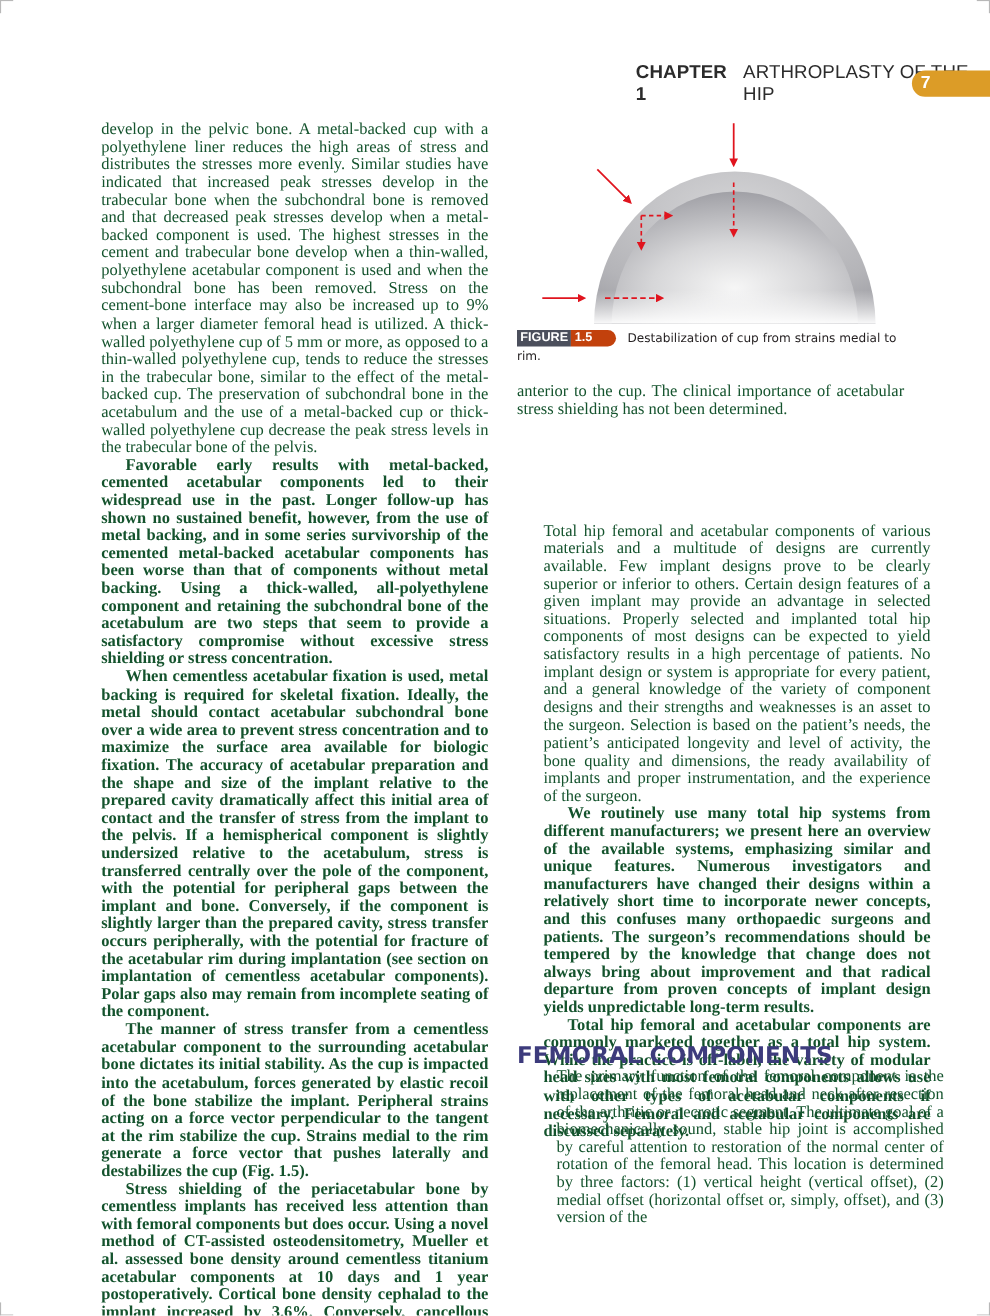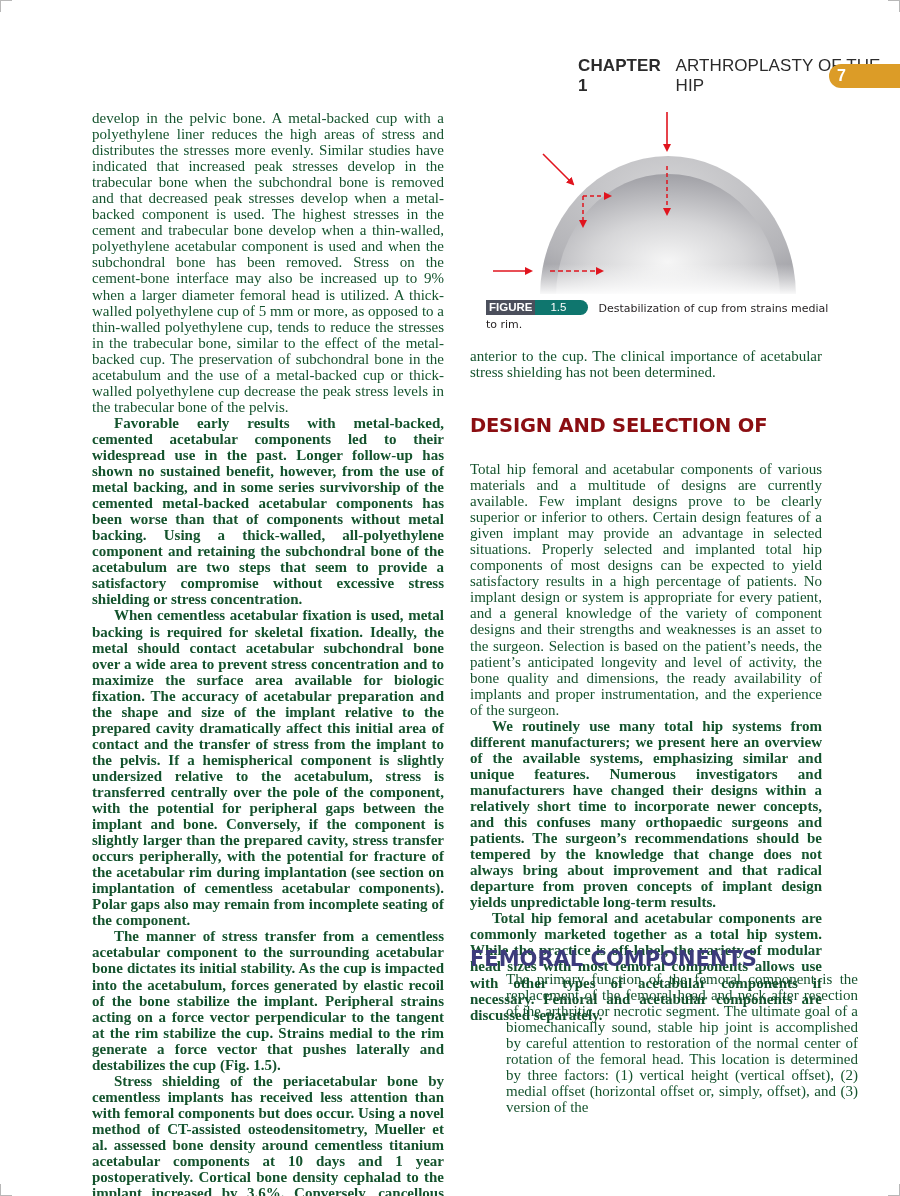--- a/index.html
+++ b/index.html
@@ -22,31 +22,31 @@
   .col {
     position: absolute; font-family: "Liberation Serif", serif; font-size: 15px;
     line-height: 16.05px; color: #14532d; text-align: justify;
   }
   .col p { margin: 0; hyphens: manual; }
   .col p.indent { text-indent: 22px; font-weight: bold; }
   .col-left { left: 92px; top: 110px; width: 352px; }
   .col-right { left: 470px; width: 352px; }
   .figure { position: absolute; left: 470px; top: 104px; width: 356px; height: 190px; }
   .caption {
-    position: absolute; left: 486px; top: 300px; width: 356px;
+    position: absolute; left: 470px; top: 300px; width: 356px;
     font-family: "DejaVu Sans", sans-serif; font-size: 11px; line-height: 16px; color: #231f20;
   }
   .fig-label { display: inline-flex; vertical-align: 1px; margin-right: 10px; }
   .fig-word {
     background: #4b4f5c; color: #ffffff; font-family: "Liberation Sans", sans-serif;
     font-weight: bold; font-size: 11.5px; padding: 1px 3px; line-height: 13px;
   }
   .fig-num {
-    background: #0f766e; color: #ffffff; font-family: "Liberation Sans", sans-serif;
-    font-weight: normal; font-size: 11.5px; padding: 1px 22px 1px 15px; line-height: 13px;
+    background: #c2410c; color: #ffffff; font-family: "Liberation Sans", sans-serif;
+    font-weight: bold; font-size: 11.5px; padding: 1px 22px 1px 3px; line-height: 13px;
     border-radius: 0 8px 8px 0;
   }
   .h1 {
     position: absolute; left: 470px; top: 416px; width: 360px;
     font-family: "DejaVu Sans", sans-serif; font-weight: bold; font-size: 19.5px;
     line-height: 20px; color: #8b0e12; letter-spacing: -0.2px;
   }
   .h2 {
     position: absolute; left: 470px; top: 950px;
     font-family: "DejaVu Sans", sans-serif; font-weight: bold; font-size: 21px;
@@ -123,24 +123,23 @@
     <span class="fig-word">FIGURE</span>
       <span class="fig-num">1.5</span>
   </span><span>Destabilization of cup from strains medial to rim.</span>
 </div>
 
 <div class="col col-right" style="top:348px;">
   <p>anterior to the cup. The clinical importance of acetabular stress shielding has not been determined.</p>
 </div>
 
 <div class="h1">
-  <div>DESIGN AND SELECTION OF</div>
 </div>
 
-<div class="col col-right" style="top:461px;">
+<div class="col col-right" style="top:475px;margin-left:24px;">
   <p>Total hip femoral and acetabular components of various materials and a multitude of designs are currently available. Few implant designs prove to be clearly superior or inferior to others. Certain design features of a given implant may pro­vide an advantage in selected situations. Properly selected and implanted total hip components of most designs can be expected to yield satisfactory results in a high percentage of patients. No implant design or system is appropriate for every patient, and a general knowledge of the variety of component designs and their strengths and weaknesses is an asset to the surgeon. Selection is based on the patient’s needs, the patient’s anticipated longevity and level of activity, the bone quality and dimensions, the ready availability of implants and proper instrumentation, and the experience of the surgeon.</p>
   <p class="indent">We routinely use many total hip systems from different manufacturers; we present here an overview of the available systems, emphasizing similar and unique features. Numerous investigators and manufacturers have changed their designs within a relatively short time to incorporate newer concepts, and this confuses many orthopaedic surgeons and patients. The surgeon’s recommendations should be tempered by the knowledge that change does not always bring about improve­ment and that radical departure from proven concepts of implant design yields unpredictable long-term results.</p>
   <p class="indent">Total hip femoral and acetabular components are com­monly marketed together as a total hip system. While the practice is off-label, the variety of modular head sizes with most femoral components allows use with other types of acetabular components if necessary. Femoral and acetabular components are discussed separately.</p>
 </div>
 
 <div class="h2">FEMORAL COMPONENTS</div>
 
 <div class="col col-right" style="top:971px;margin-left:36px;">
   <p>The primary function of the femoral component is the replacement of the femoral head and neck after resection of the arthritic or necrotic segment. The ultimate goal of a biomechanically sound, stable hip joint is accomplished by careful attention to restoration of the normal center of rota­tion of the femoral head. This location is determined by three factors: (1) vertical height (vertical offset), (2) medial offset (horizontal offset or, simply, offset), and (3) version of the</p>
 </div>

